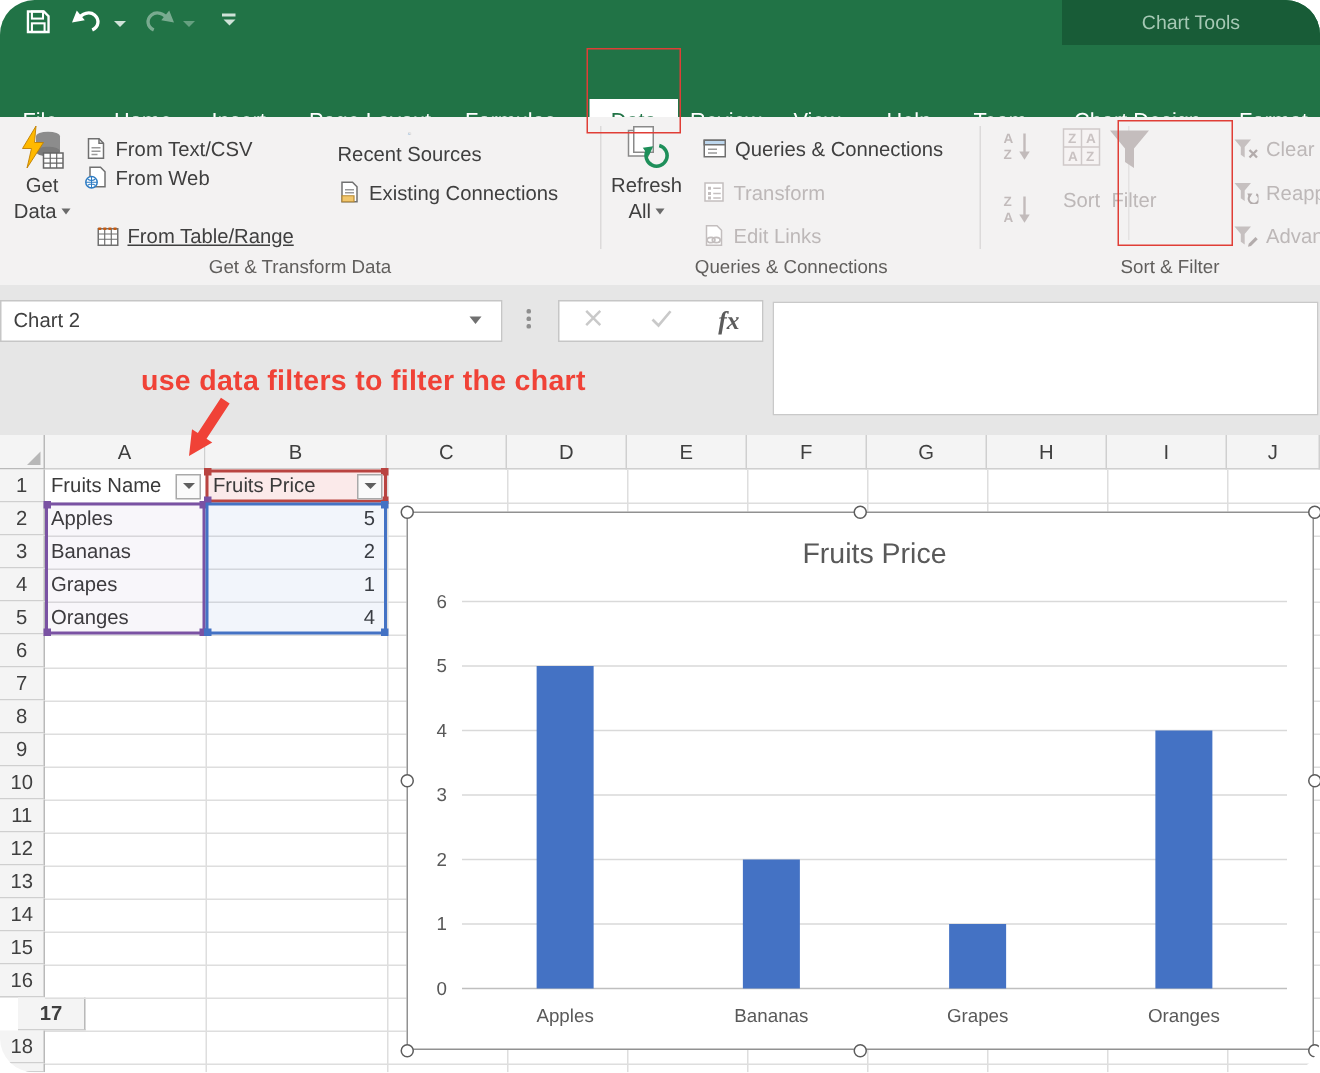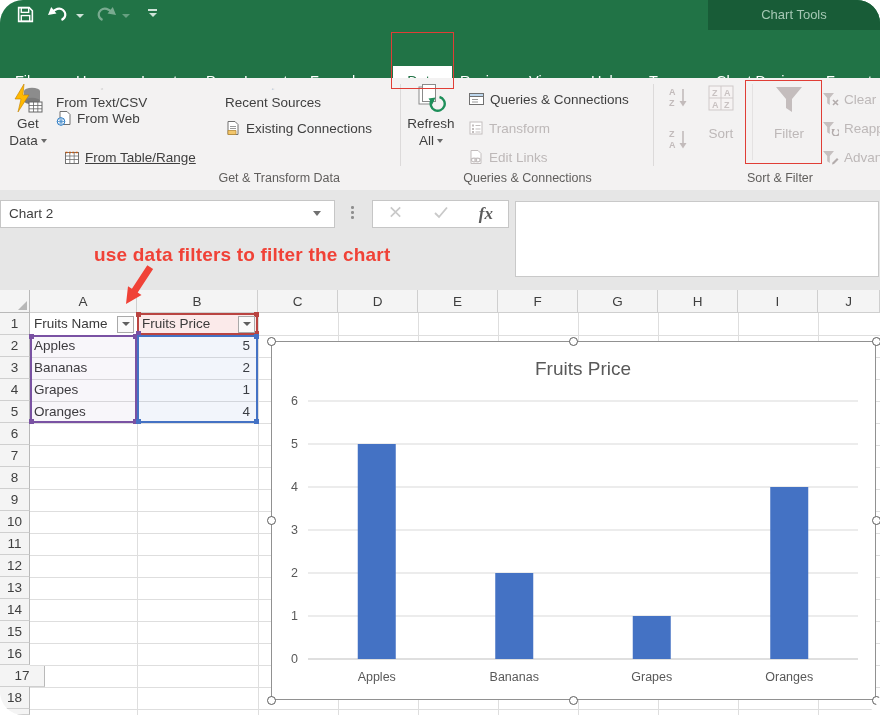--- a/index.html
+++ b/index.html
@@ -114,21 +114,21 @@
           <rect x="12" y="8" width="16" height="10" fill="#8C8C8C"></rect>
           <ellipse cx="20" cy="18" rx="8" ry="3.2" fill="#7a7a7a"></ellipse>
         <polygon points="12,1 3,16 9,16 6,29 17,12 11,12" fill="#FFB900" stroke="#C07F00" stroke-width=".6"></polygon>
         <rect x="17" y="19" width="13" height="10" fill="#fff" stroke="#666"></rect>
           <path d="M17 22.5h13M17 25.8h13M21.5 19v10M25.8 19v10" stroke="#666" stroke-width=".8"></path>
       </svg>
       <span>Get</span>
       <span><span>Data</span><i class="dropcaret"></i></span>
     </div>
 
-    <div class="rbtn" style="left:56px;top:10px;flex-direction:column;">
+    <div class="rbtn" style="left:56px;top:10px;">
       <svg width="16" height="16" viewBox="0 0 16 16">
           <path d="M3 1.5h7l3 3v10H3z" fill="#fff" stroke="#707070"></path>
           <path d="M10 1.5v3h3" fill="none" stroke="#707070"></path>
           <path d="M5 7.5h6M5 9.8h6M5 12h4" stroke="#9a9a9a"></path>
         </svg>
       <span>From Text/CSV</span>
     </div>
     <div class="rbtn" style="left:56px;top:29px;">
       <svg width="16" height="16" viewBox="0 0 16 16">
           <path d="M4 1.5h7l3 3v10H4z" fill="#fff" stroke="#707070"></path>
@@ -154,21 +154,21 @@
       <span>Recent Sources</span>
     </div>
     <div class="rbtn" style="left:225px;top:39px;">
       <svg width="16" height="16" viewBox="0 0 16 16">
           <path d="M3 1.5h7l3 3v10H3z" fill="#fff" stroke="#707070"></path>
           <path d="M5 6.5h6M5 8.5h6" stroke="#9a9a9a"></path>
           <path d="M3 10.5h8v4H3z" fill="#F2C66B" stroke="#B78B37" stroke-width=".8"></path>
         </svg>
       <span>Existing Connections</span>
     </div>
-    <div class="grplabel" style="left:60px;width:280px;text-align:right;">Get &amp; Transform Data</div>
+    <div class="grplabel" style="left:60px;width:280px;">Get &amp; Transform Data</div>
 
     <div class="grpsep" style="left:400px;"></div>
 
     <div class="bigbtn" style="left:404px;top:5px;width:54px;">
       <svg width="30" height="32" viewBox="0 0 30 32">
         <rect x="3" y="4" width="13" height="17" fill="#fff" stroke="#8a8a8a"></rect>
           <rect x="6.5" y="1.5" width="13" height="17" fill="#fff" stroke="#8a8a8a"></rect>
         <path d="M23.5 14a7 7 0 1 1-7.8 3.2" fill="none" stroke="#1E8F5A" stroke-width="2.4"></path>
           <polygon points="12.5,15.5 19.5,14.5 16.5,21" fill="#1E8F5A"></polygon>
       </svg>
@@ -227,21 +227,21 @@
           <path d="M14 1v24" stroke="#CFC9C9"></path>
           <path d="M2 13h24" stroke="#CFC9C9"></path>
           <text x="5" y="10.5" font-size="9" font-weight="bold" fill="#C9C2C2" font-family="Liberation Sans,sans-serif">Z</text>
           <text x="17" y="10.5" font-size="9" font-weight="bold" fill="#C9C2C2" font-family="Liberation Sans,sans-serif">A</text>
           <text x="5" y="22.5" font-size="9" font-weight="bold" fill="#C9C2C2" font-family="Liberation Sans,sans-serif">A</text>
           <text x="17" y="22.5" font-size="9" font-weight="bold" fill="#C9C2C2" font-family="Liberation Sans,sans-serif">Z</text>
         </svg>
       <span style="margin-top:14px;text-align:right;">Sort</span>
     </div>
     <div class="grpsep" style="left:752px;height:76px;background:#E4E2E2;"></div>
-    <div class="bigbtn disabled" style="left:763px;top:7px;width:52px;">
+    <div class="bigbtn disabled" style="left:719px;top:7px;width:52px;align-items:flex-end;">
       <svg width="36" height="30" viewBox="0 0 36 30">
           <path d="M5 2h26l-10 12v13l-6-4V14z" fill="#C4BDBD"></path>
         </svg>
       <span style="margin-top:10px;">Filter</span>
     </div>
     <div class="rbtn disabled" style="left:822px;top:10px;">
       <svg width="17" height="16" viewBox="0 0 17 16">
           <path d="M1 2h11l-4.2 5v7l-2.6-1.8V7z" fill="#C6C0C0"></path>
           <path d="M11 9l5 5M16 9l-5 5" stroke="#B3ACAC" stroke-width="1.6"></path>
         </svg>
@@ -314,21 +314,21 @@
         <div class="hdr" style="left: 0px; top: 155px; width: 30px; height: 22px; border-right: 1px solid rgb(185, 185, 185);">7</div>
         <div class="hdr" style="left: 0px; top: 177px; width: 30px; height: 22px; border-right: 1px solid rgb(185, 185, 185);">8</div>
         <div class="hdr" style="left: 0px; top: 199px; width: 30px; height: 22px; border-right: 1px solid rgb(185, 185, 185);">9</div>
         <div class="hdr" style="left: 0px; top: 221px; width: 30px; height: 22px; border-right: 1px solid rgb(185, 185, 185);">10</div>
         <div class="hdr" style="left: 0px; top: 243px; width: 30px; height: 22px; border-right: 1px solid rgb(185, 185, 185);">11</div>
         <div class="hdr" style="left: 0px; top: 265px; width: 30px; height: 22px; border-right: 1px solid rgb(185, 185, 185);">12</div>
         <div class="hdr" style="left: 0px; top: 287px; width: 30px; height: 22px; border-right: 1px solid rgb(185, 185, 185);">13</div>
         <div class="hdr" style="left: 0px; top: 309px; width: 30px; height: 22px; border-right: 1px solid rgb(185, 185, 185);">14</div>
         <div class="hdr" style="left: 0px; top: 331px; width: 30px; height: 22px; border-right: 1px solid rgb(185, 185, 185);">15</div>
         <div class="hdr" style="left: 0px; top: 353px; width: 30px; height: 22px; border-right: 1px solid rgb(185, 185, 185);">16</div>
-        <div class="hdr" style="left: 0px; top: 375px; width: 45px; height: 22px; border-right: 1px solid rgb(185, 185, 185);">17</div>
+        <div class="hdr" style="left: 12px; top: 375px; width: 45px; height: 22px; border-right: 1px solid rgb(185, 185, 185); font-weight: bold;">17</div>
         <div class="hdr" style="left: 0px; top: 397px; width: 30px; height: 22px; border-right: 1px solid rgb(185, 185, 185);">18</div>
         <div class="hdr" style="left: 0px; top: 419px; width: 30px; height: 6px; border-right: 1px solid rgb(185, 185, 185);"></div>
       </div>
     <div id="gridlines">
         <div class="vline" style="left: 137px; height: 402px;"></div>
         <div class="vline" style="left: 258px; height: 402px;"></div>
         <div class="vline" style="left: 338px; height: 402px;"></div>
         <div class="vline" style="left: 418px; height: 402px;"></div>
         <div class="vline" style="left: 498px; height: 402px;"></div>
         <div class="vline" style="left: 578px; height: 402px;"></div>

